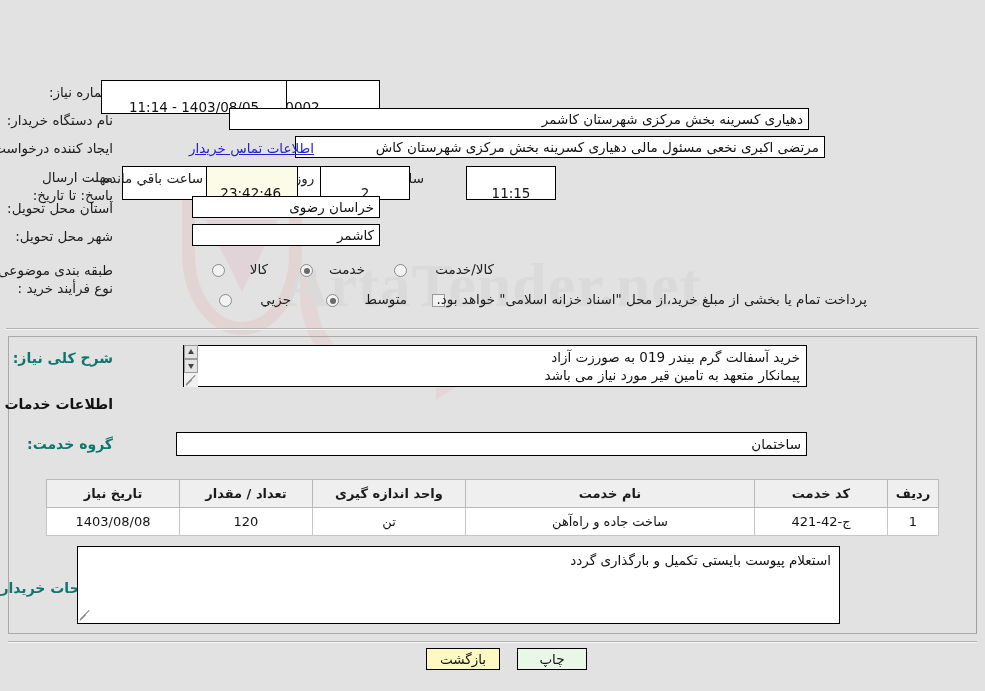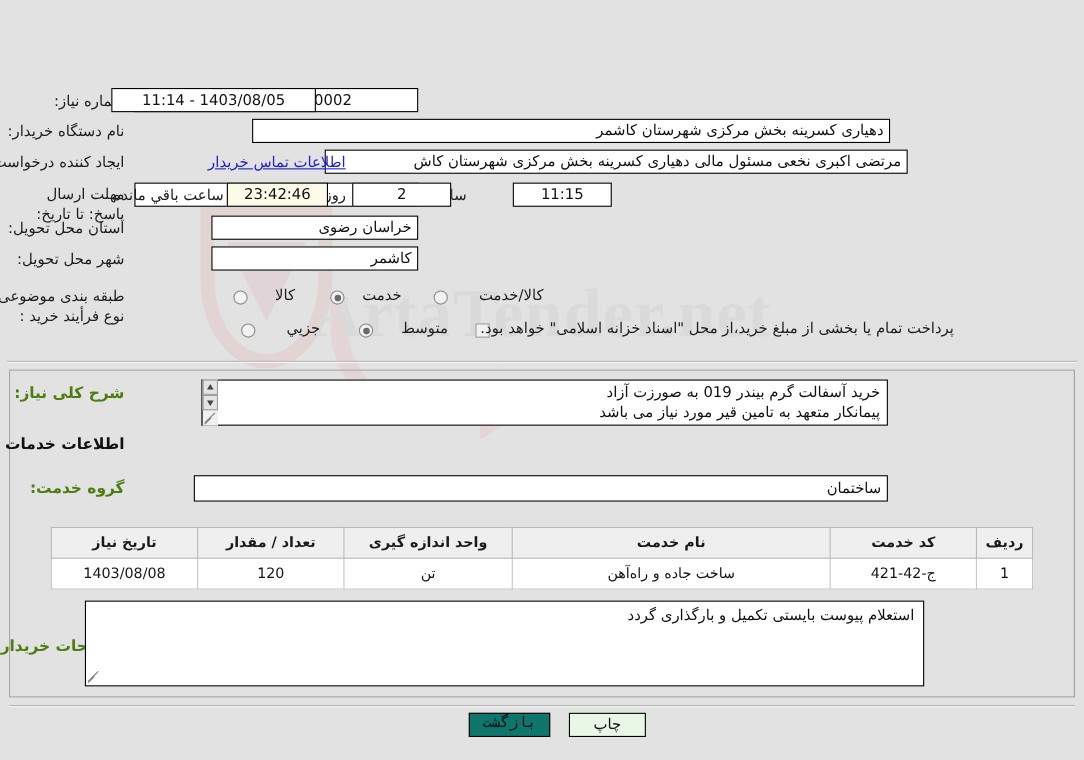--- a/index.html
+++ b/index.html
@@ -112,21 +112,21 @@
     box-sizing: border-box;
     font-size: 13.5px;
     color: #111;
     line-height: 20px;
     height: 22px;
     padding: 0 5px;
     overflow: hidden;
     white-space: nowrap;
     text-align: right;
   }
-  .fld.center { text-align: center; padding: 0; }
+  .fld.center { text-align: center; padding: 16px; }
   .fld.cream { background: #fbfbe8; }
   .plain {
     position: absolute;
     font-size: 13.5px;
     color: #1d1d1d;
     white-space: nowrap;
   }
   .link {
     position: absolute;
     font-size: 13.5px;
@@ -232,21 +232,21 @@
     position: absolute;
     font-size: 14px;
     font-weight: bold;
     color: #111;
     white-space: nowrap;
   }
   .boldlbl {
     position: absolute;
     font-size: 14px;
     font-weight: bold;
-    color: #4d7c0f;
+    color: #0f766e;
     white-space: nowrap;
     text-align: right;
   }
 
   
   table.grid {
     position: absolute;
     border-collapse: collapse;
     font-size: 13px;
     background: #fff;
@@ -278,21 +278,21 @@
     border: 1px solid #000;
     box-sizing: border-box;
     font-size: 13.5px;
     line-height: 20px;
     text-align: center;
     color: #111;
     cursor: pointer;
     padding: 0;
   }
   .btn-print  { background: #e9f7e6; }
-  .btn-back   { background: #0f766e; font-family: Liberation Mono, monospace; }
+  .btn-back   { background: #fef9c3; }
 </style>
 </head>
 <body>
 
 <div id="page">
 
   <div class="watermark">
     <div class="wm-shield"></div>
     <div class="wm-v"></div>
     <div class="wm-arrow"></div>

